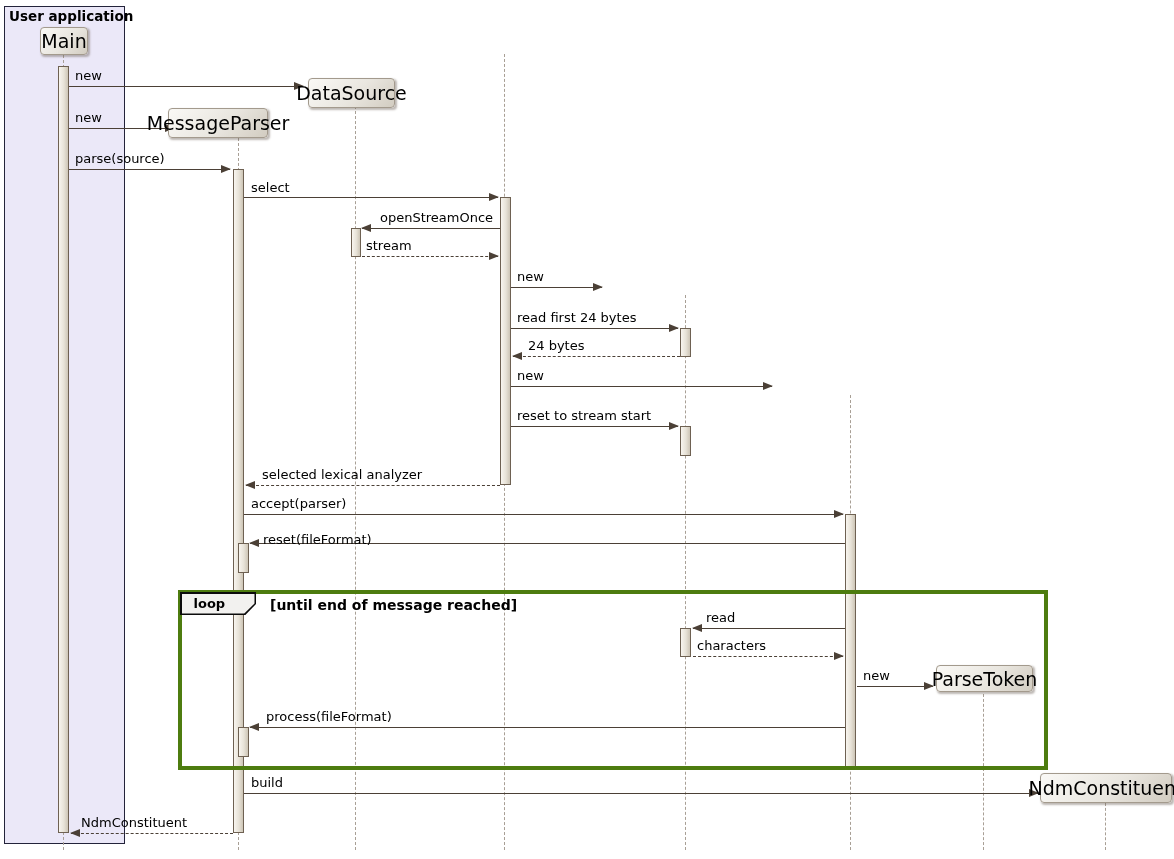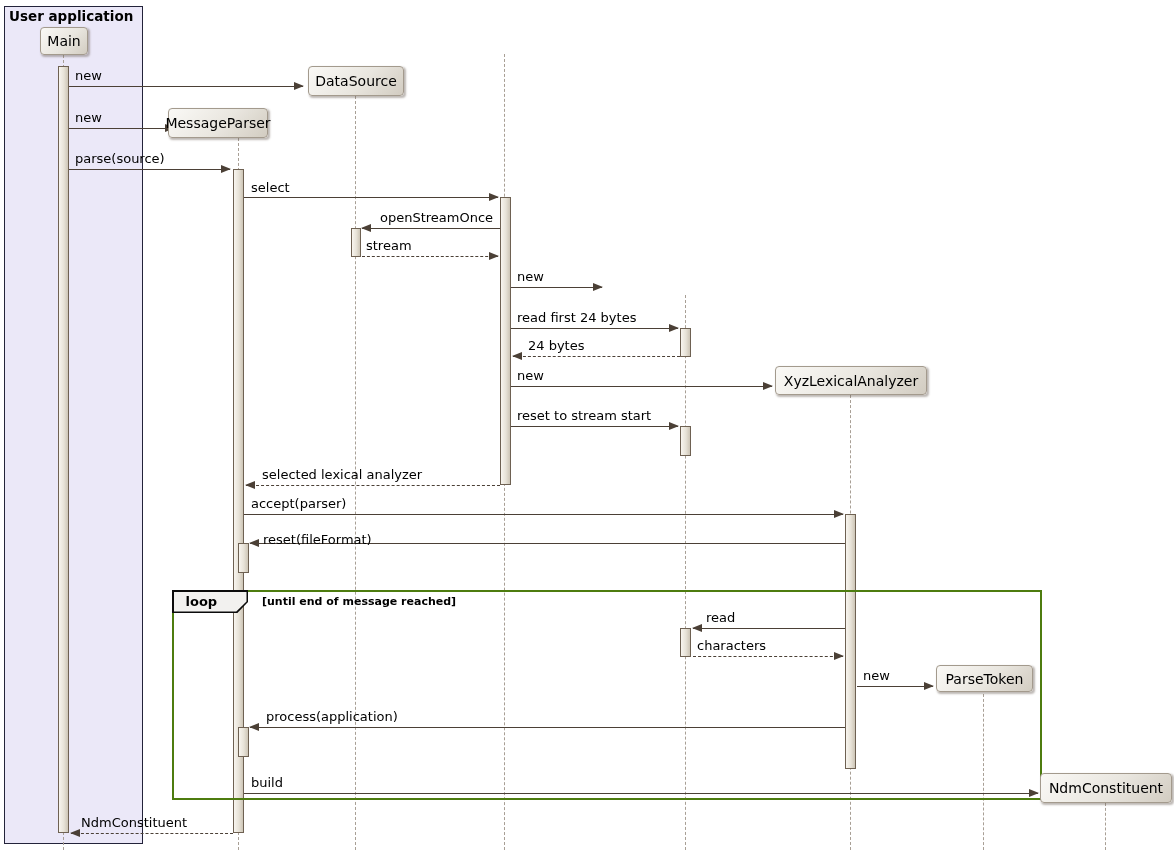--- a/index.html
+++ b/index.html
@@ -2,69 +2,69 @@
 <html><head>
 <meta charset="utf-8">
 <style>
   html,body{margin:0;padding:0;background:#ffffff;}
   #canvas{
     position:relative;width:1174px;height:859px;background:#ffffff;overflow:hidden;
     font-family:"DejaVu Sans","Liberation Sans",sans-serif;color:#000;
   }
   
   .appframe{
-    position:absolute;left:4px;top:6px;width:139px;height:838px;
+    position:absolute;left:4px;top:6px;width:121px;height:838px;
     background:#ebe8f8;border:1.5px solid #23233a;z-index:0;box-sizing:border-box;
   }
   .appframe .title{
     position:absolute;left:4px;top:1px;font-weight:bold;font-size:13.5px;white-space:nowrap;
   }
   
   .lifeline{position:absolute;width:0;border-left:1.2px dashed #a89f95;z-index:1;}
   
   .pbox{
     position:absolute;z-index:7;box-sizing:border-box;
     background:linear-gradient(135deg,#faf9f6 0%,#e9e6df 55%,#d2ccc1 100%);
     border:1.6px solid #a39a8d;border-radius:4px;
     box-shadow:1.5px 1.5px 2px rgba(110,100,90,.45);
     display:flex;align-items:center;justify-content:center;
-    font-size:14px;white-space:nowrap;padding:0 8px;
+    font-size:19px;white-space:nowrap;padding:0 8px;
   }
   
   .act{
     position:absolute;z-index:3;box-sizing:border-box;
     background:linear-gradient(to right,#f8f5ef 0%,#e7e2d7 55%,#cdc5b6 100%);
     border:1.2px solid #6e6152;
   }
   
   .line{position:absolute;height:0;z-index:4;}
   .line.solid{border-top:1.4px solid #4b4036;}
   .line.dashed{border-top:1.2px dashed #4b4036;}
   .ah{position:absolute;width:0;height:0;top:-5.2px;}
   .ah.r{right:-1px;border-left:10px solid #4b4036;border-top:4.5px solid transparent;border-bottom:4.5px solid transparent;}
   .ah.l{left:-1px;border-right:10px solid #4b4036;border-top:4.5px solid transparent;border-bottom:4.5px solid transparent;}
   .lbl{position:absolute;z-index:6;font-size:13px;white-space:nowrap;}
   
   .loopframe{
-    position:absolute;left:172px;top:590px;width:870px;height:210px;
-    border:2px solid #4d7c0f;z-index:5;box-sizing:border-box;pointer-events:none;background:transparent;
+    position:absolute;left:178px;top:590px;width:870px;height:180px;
+    border:4px solid #4d7c0f;z-index:5;box-sizing:border-box;pointer-events:none;background:transparent;
   }
   .loop-tab{
     position:absolute;left:-2px;top:-2px;width:76px;height:23px;
     background:#0b0b0b;z-index:6;
     clip-path:polygon(0 0,100% 0,100% 52%,86% 100%,0 100%);
   }
   .loop-tab .inner{
     position:absolute;left:1.5px;top:1.5px;right:1.5px;bottom:1.5px;
     background:#f2f1ef;clip-path:polygon(0 0,100% 0,100% 50%,86% 100%,0 100%);
     display:flex;align-items:center;padding-left:12px;box-sizing:border-box;
     font-weight:bold;font-size:13px;
   }
   .loop-cond{
-    position:absolute;left:88px;top:3px;font-weight:bold;font-size:11px;white-space:nowrap;
+    position:absolute;left:88px;top:3px;font-weight:bold;font-size:14px;white-space:nowrap;
   }
 </style>
 </head>
 <body>
 
 <div id="canvas">
 
   <div class="appframe">
     <div class="title">User application</div>
   </div>
@@ -174,35 +174,34 @@
   <span class="lbl" style="left:697px;top:638px">characters</span>
   <div class="line dashed" style="left:693px;top:656px;width:150px">
       <i class="ah r"></i>
     </div>
 
   <span class="lbl" style="left:863px;top:668px">new</span>
   <div class="line solid" style="left:857px;top:686px;width:76px">
       <i class="ah r"></i>
     </div>
 
-  <span class="lbl" style="left:266px;top:709px">process(application)</span>
+  <span class="lbl" style="left:266px;top:709px">process(fileFormat)</span>
   <div class="line solid" style="left:250px;top:727px;width:595px">
       <i class="ah l"></i>
     </div>
 
   <span class="lbl" style="left:251px;top:775px">build</span>
   <div class="line solid" style="left:244px;top:793px;width:794px">
       <i class="ah r"></i>
     </div>
 
   <span class="lbl" style="left:81px;top:815px">NdmConstituent</span>
   <div class="line dashed" style="left:71px;top:833px;width:162px">
       <i class="ah l"></i>
     </div>
 
   <div class="pbox" style="left:40px;top:27px;width:48px;height:28px">Main</div>
-  <div class="pbox" style="left:308px;top:66px;width:96px;height:30px">DataSource</div>
+  <div class="pbox" style="left:308px;top:78px;width:87px;height:30px">DataSource</div>
   <div class="pbox" style="left:168px;top:108px;width:100px;height:30px">MessageParser</div>
-  <div class="pbox" style="left:775px;top:366px;width:152px;height:29px">XyzLexicalAnalyzer</div>
   <div class="pbox" style="left:936px;top:665px;width:97px;height:27px">ParseToken</div>
   <div class="pbox" style="left:1040px;top:773px;width:132px;height:30px">NdmConstituent</div>
 
 </div>
 
 </body></html>

